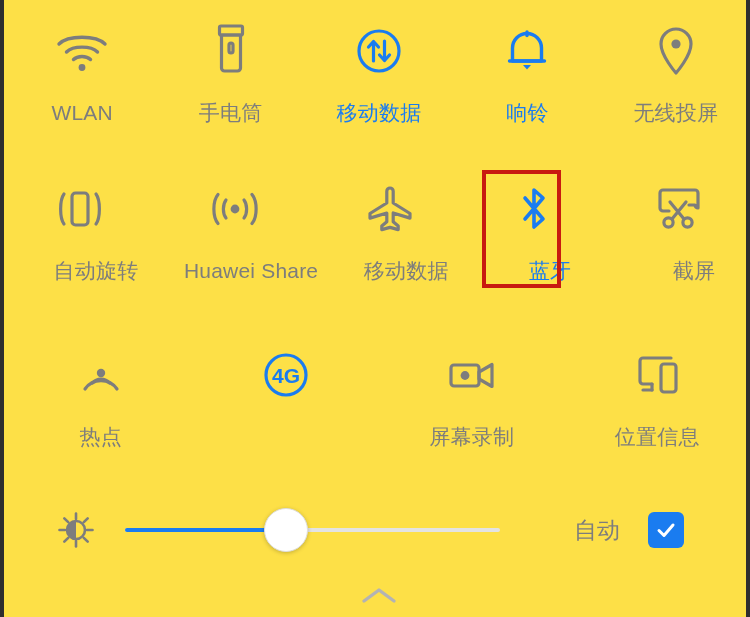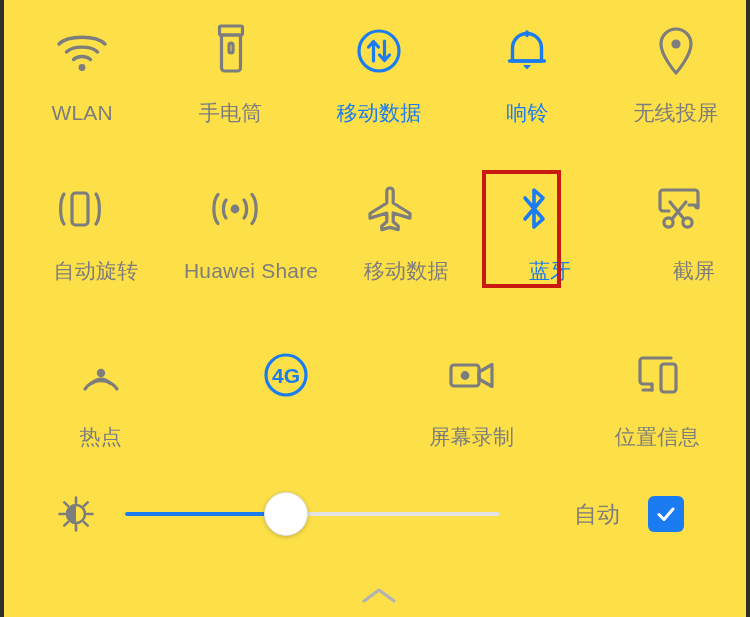--- a/index.html
+++ b/index.html
@@ -83,21 +83,21 @@
     border: 4px solid #c81a10;
     box-sizing: border-box;
     pointer-events: none;
     z-index: 5;
   }
 
   
   #brightness-bar {
     position: absolute;
     left: 4px;
-    top: 464px;
+    top: 480px;
     width: 742px;
     height: 100px;
     display: flex;
     align-items: center;
   }
   #brightness-icon {
     margin-left: 48px;
     width: 40px;
     height: 40px;
     display: flex;

